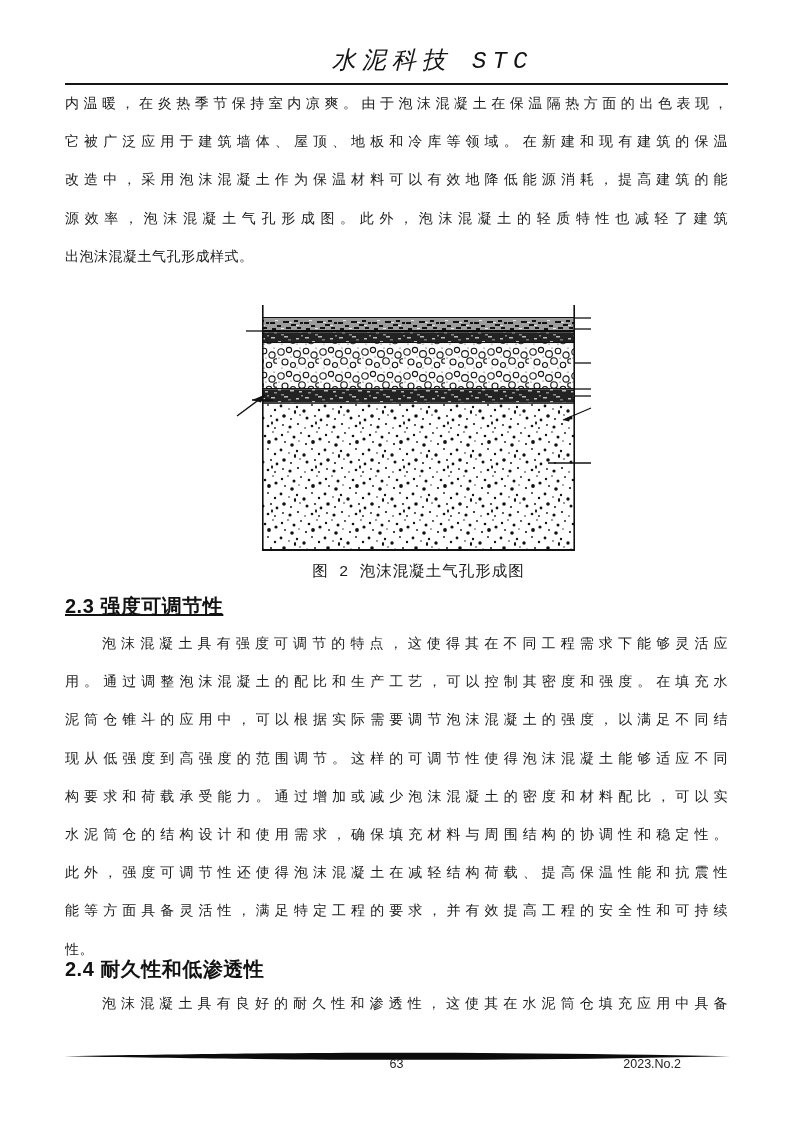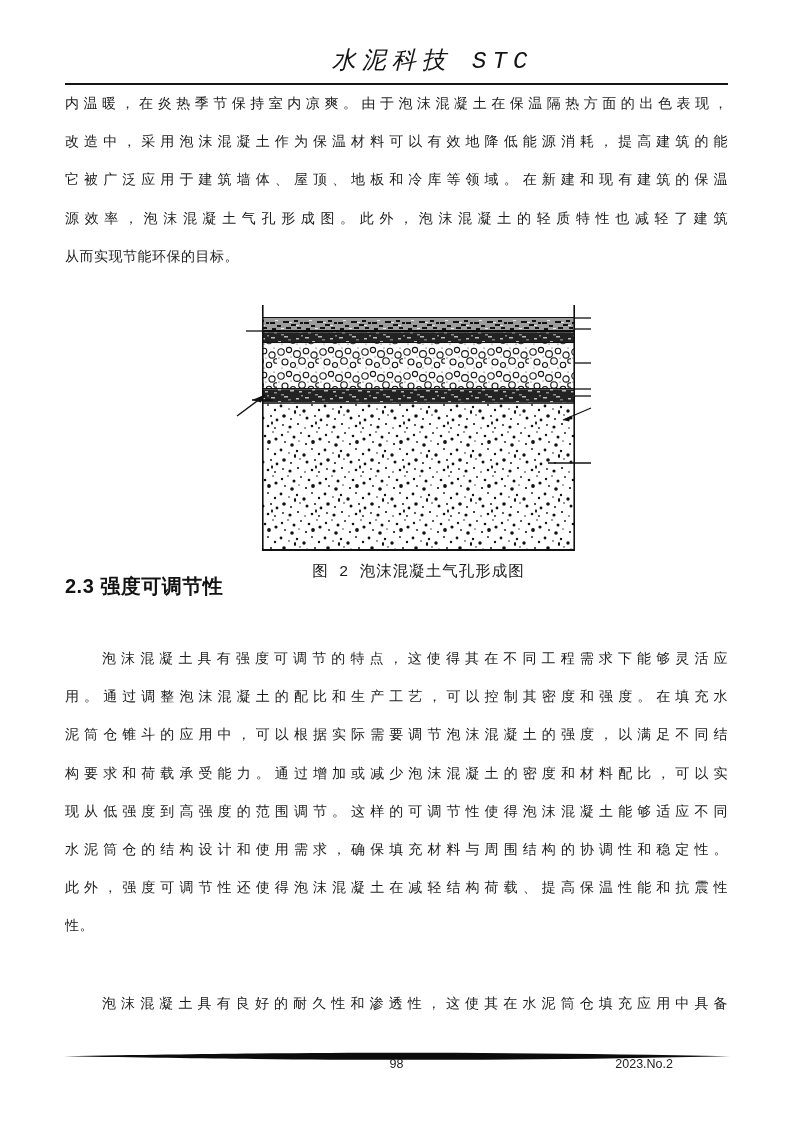--- a/index.html
+++ b/index.html
@@ -41,39 +41,39 @@
     font-size:15.5px;line-height:22px;color:#1a1a1a;letter-spacing:1px;
   }
   
   .footer-rule{position:absolute;top:1047px;left:64px;width:666px;height:9px;}
   .footer-page{
     position:absolute;top:1057px;left:0;width:793px;height:18px;
     text-align:center;font-family:"Liberation Sans","DejaVu Sans",sans-serif;
     font-size:12.5px;color:#222;
   }
   .footer-issue{
-    position:absolute;top:1057px;right:120px;height:18px;
+    position:absolute;top:1057px;right:112px;height:18px;
     font-family:"Liberation Sans","DejaVu Sans",sans-serif;
     font-size:12.5px;color:#222;
   }
 </style>
 </head>
 <body>
 
 <div class="page">
 
   <div class="journal-title">水泥科技 STC</div>
   <div class="header-rule"></div>
 
   <div class="para" style="top:85px;height:230px;">
     <div class="tl">内温暖，在炎热季节保持室内凉爽。由于泡沫混凝土在保温隔热方面的出色表现，</div>
+    <div class="tl">它被广泛应用于建筑墙体、屋顶、地板和冷库等领域。在新建和现有建筑的保温</div>
     <div class="tl">改造中，采用泡沫混凝土作为保温材料可以有效地降低能源消耗，提高建筑的能</div>
-    <div class="tl">它被广泛应用于建筑墙体、屋顶、地板和冷库等领域。在新建和现有建筑的保温</div>
     <div class="tl">源效率，泡沫混凝土气孔形成图。此外，泡沫混凝土的轻质特性也减轻了建筑</div>
-    <div class="tl end">从而实现节能环保的目标。</div>
+    <div class="tl end">出泡沫混凝土气孔形成样式。</div>
   </div>
 
   <div class="figure-wrap">
     <svg width="360" height="258" viewBox="0 0 360 258" xmlns="http://www.w3.org/2000/svg">
       <defs>
         <pattern id="stipple" width="44" height="44" patternUnits="userSpaceOnUse">
           <circle cx="3" cy="5" r="1.2" fill="#111"></circle>
             <circle cx="9" cy="2" r="0.8" fill="#111"></circle>
           <circle cx="15" cy="7" r="1.5" fill="#111"></circle>
             <circle cx="22" cy="3" r="0.9" fill="#111"></circle>
@@ -183,37 +183,39 @@
       <line x1="313" y1="165" x2="356" y2="165" stroke="#111" stroke-width="1.4"></line>
 
       <line x1="11" y1="33" x2="27" y2="33" stroke="#111" stroke-width="1.3"></line>
       <line x1="17" y1="102" x2="38" y2="102" stroke="#111" stroke-width="1.4"></line>
       <line x1="30" y1="97" x2="2" y2="118" stroke="#111" stroke-width="1.4"></line>
       <polygon points="17,102 30,96.5 26,104.5" fill="#111"></polygon>
     </svg>
   </div>
   <div class="figure-caption">图 2 泡沫混凝土气孔形成图</div>
 
-  <div class="sec-heading" style="top:573px;">2.3 强度可调节性</div>
-  <div class="para" style="top:640px;height:345px;">
+  <div class="sec-heading" style="top:593px;text-decoration:underline;">2.3 强度可调节性</div>
+  <div class="para" style="top:625px;height:345px;">
     <div class="tl ind">泡沫混凝土具有强度可调节的特点，这使得其在不同工程需求下能够灵活应</div>
     <div class="tl">用。通过调整泡沫混凝土的配比和生产工艺，可以控制其密度和强度。在填充水</div>
     <div class="tl">泥筒仓锥斗的应用中，可以根据实际需要调节泡沫混凝土的强度，以满足不同结</div>
+    <div class="tl">现从低强度到高强度的范围调节。这样的可调节性使得泡沫混凝土能够适应不同</div>
     <div class="tl">构要求和荷载承受能力。通过增加或减少泡沫混凝土的密度和材料配比，可以实</div>
-    <div class="tl">现从低强度到高强度的范围调节。这样的可调节性使得泡沫混凝土能够适应不同</div>
     <div class="tl">水泥筒仓的结构设计和使用需求，确保填充材料与周围结构的协调性和稳定性。</div>
     <div class="tl">此外，强度可调节性还使得泡沫混凝土在减轻结构荷载、提高保温性能和抗震性</div>
+    <div class="tl">能等方面具备灵活性，满足特定工程的要求，并有效提高工程的安全性和可持续</div>
     <div class="tl end">性。</div>
   </div>
 
+  <div class="sec-heading" style="top:956px;">2.4 耐久性和低渗透性</div>
   <div class="para" style="top:985px;height:39px;">
     <div class="tl ind">泡沫混凝土具有良好的耐久性和渗透性，这使其在水泥筒仓填充应用中具备</div>
   </div>
 
   <div class="footer-rule">
     <svg width="666" height="9" viewBox="0 0 666 9" xmlns="http://www.w3.org/2000/svg">
       <path d="M0,4.2 C150,1.8 250,0.8 333,0.8 C450,0.8 560,2.2 666,4.2 C560,6.6 450,7.8 333,7.8 C250,7.8 150,6.6 0,4.2 Z" fill="#0c0c0c"></path>
     </svg>
   </div>
-  <div class="footer-page">98</div>
+  <div class="footer-page">63</div>
   <div class="footer-issue">2023.No.2</div>
 
 </div>
 
 </body></html>

